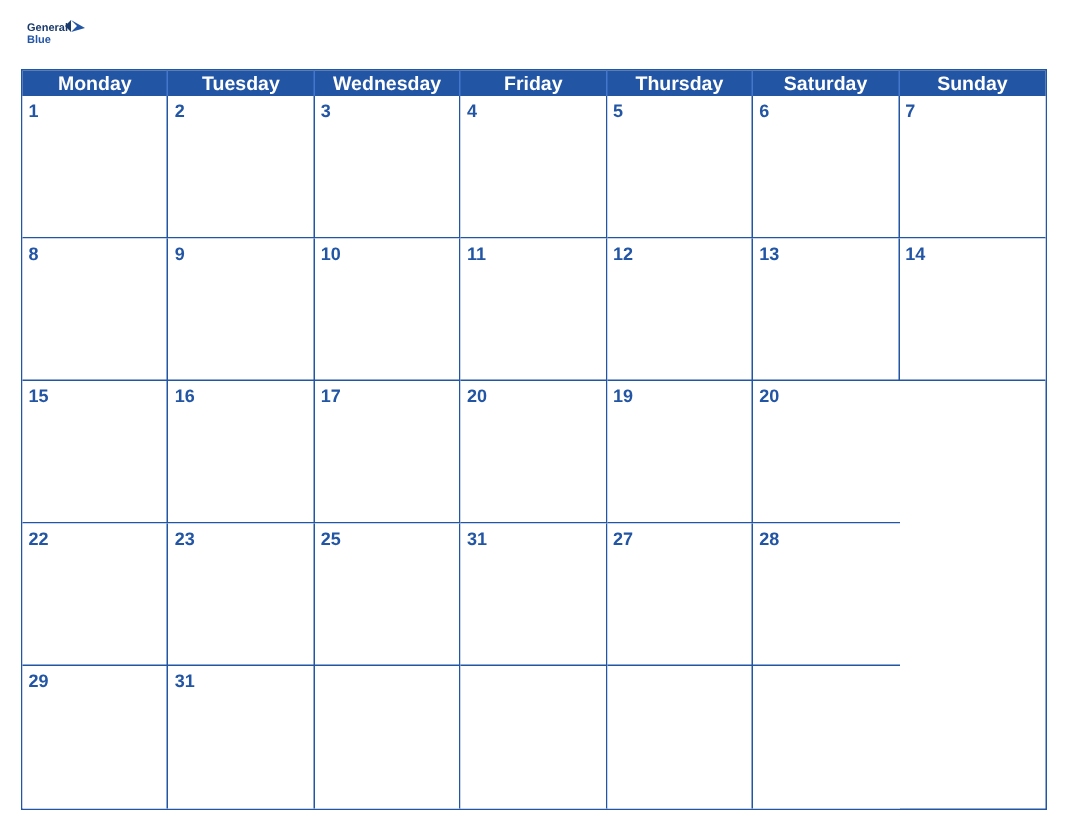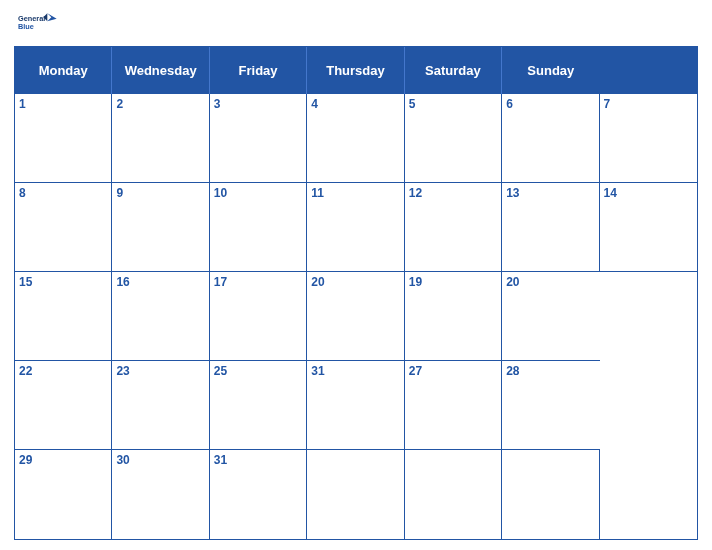--- a/index.html
+++ b/index.html
@@ -56,21 +56,21 @@
     .cal-header-row {
       display: grid;
       grid-template-columns: repeat(7, 1fr);
       background: #2255a4;
     }
     .cal-header-cell {
       color: #fff;
       text-align: center;
       font-size: 13px;
       font-weight: bold;
-      padding: 16px 2px;
+      padding: 1px 2px;
       border-right: 1px solid #4477cc;
     }
     .cal-header-cell:last-child {
       border-right: none;
       text-align: center;
     }
     .cal-body {
       flex: 1;
       display: flex;
       flex-direction: column;
@@ -124,20 +124,21 @@
     </div>
     <div class="title-block">
       <div class="month-title"></div>
     </div>
     <div class="country-name"></div>
   </div>
 
   <div class="calendar">
     <div class="cal-header-row">
     <div class="cal-header-cell">Monday</div>
+        <div class="cal-header-cell">Tuesday</div>
         <div class="cal-header-cell">Wednesday</div>
         <div class="cal-header-cell">Friday</div>
         <div class="cal-header-cell">Thursday</div>
         <div class="cal-header-cell">Saturday</div>
         <div class="cal-header-cell">Sunday</div>
       </div>
     <div class="cal-body">
     <div class="cal-week">
           <div class="cal-cell has-number">
             <span class="day-number week-row-header">1</span>
@@ -222,23 +223,20 @@
           </div>
           <div class="cal-cell has-number">
             <span class="day-number week-row-header">28</span>
           </div>
         </div>
         <div class="cal-week">
           <div class="cal-cell has-number">
             <span class="day-number week-row-header">29</span>
           </div>
           <div class="cal-cell has-number">
-            <span class="day-number week-row-header">30</span>
-          </div>
-          <div class="cal-cell has-number">
             <span class="day-number week-row-header">31</span>
           </div>
           <div class="cal-cell empty"></div>
           <div class="cal-cell empty"></div>
           <div class="cal-cell empty"></div>
           <div class="cal-cell empty"></div>
         </div>
       </div>
   </div>
 </div>

